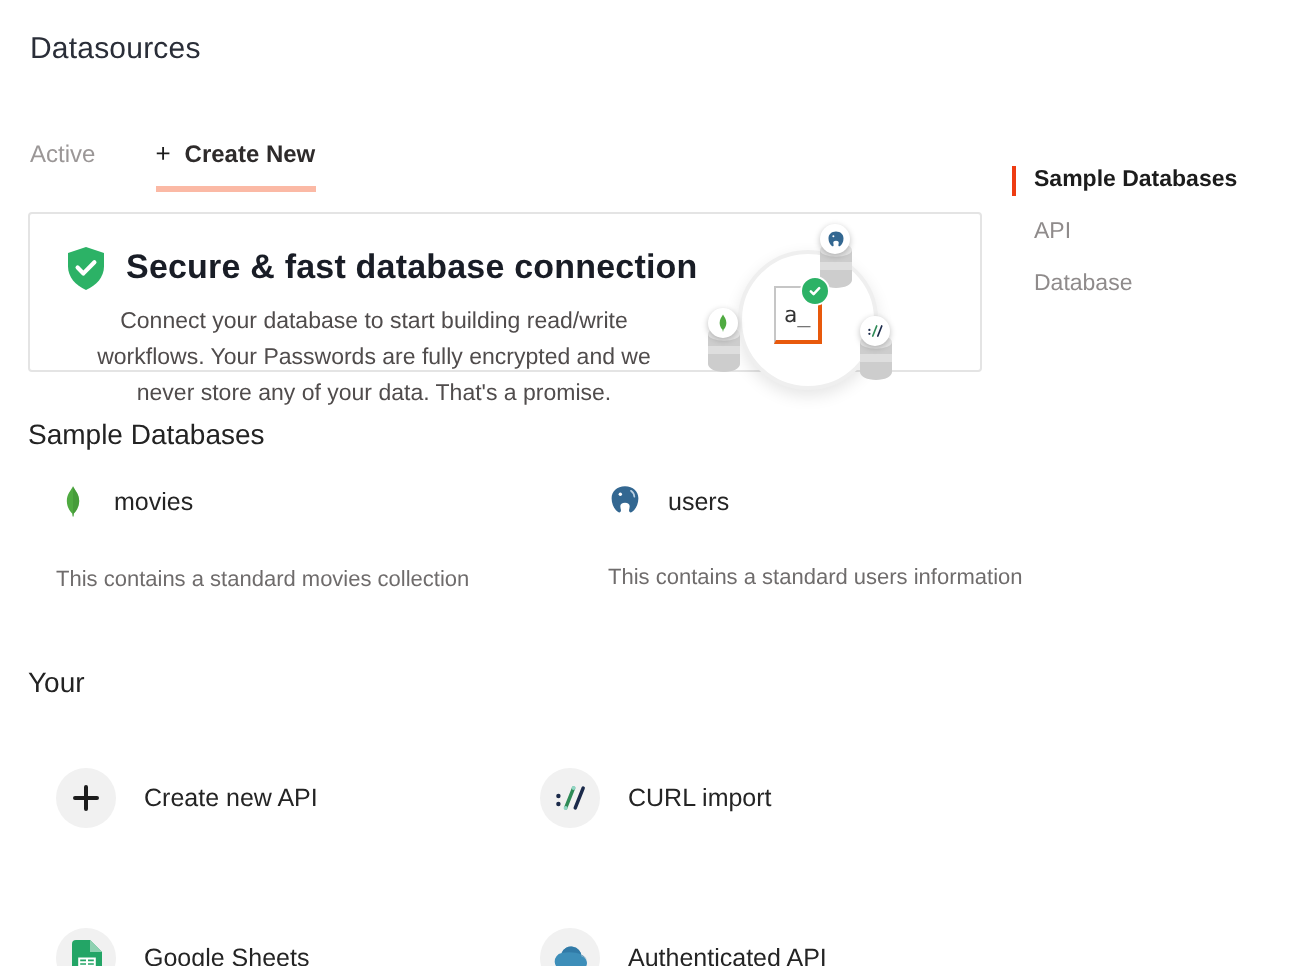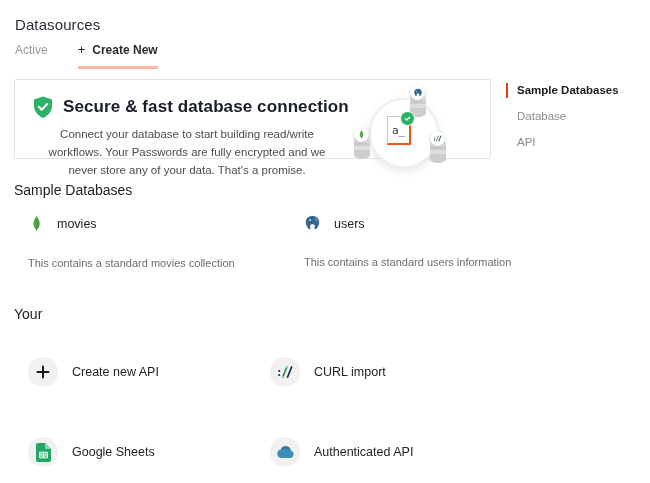--- a/index.html
+++ b/index.html
@@ -3,21 +3,21 @@
 <meta charset="utf-8">
 <style>
   html,body{margin:0;padding:0;width:650px;height:483px;overflow:hidden;background:#ffffff;
     font-family:"Liberation Sans","DejaVu Sans",sans-serif;-webkit-font-smoothing:antialiased;color:#242424;}
   .page{position:relative;width:650px;height:483px;}
 
   
   .page-title{padding:16px 0 0 15px;font-size:15px;font-weight:400;color:#2a2e38;letter-spacing:.1px;}
 
   
-  .tabs{display:flex;gap:30px;padding-left:15px;margin-top:9px;align-items:flex-end;}
+  .tabs{display:flex;gap:30px;padding-left:15px;margin-top:36px;align-items:flex-end;}
   .tab{font-size:12px;color:#9b9797;padding-bottom:9px;cursor:pointer;border-bottom:3px solid transparent;}
   .tab.active{color:#2e2b2b;font-weight:600;border-bottom-color:#fbb9a5;display:flex;gap:7px;align-items:center;}
   .tab .plus-glyph{font-size:13px;font-weight:400;color:#1c1c1c;}
 
   
   .banner{position:relative;margin:10px 0 0 14px;width:477px;height:80px;border:1px solid #e4e4e4;
     border-radius:2px;background:#fff;box-sizing:border-box;text-align:center;}
   .banner-text{padding:16px 0 0 18px;width:330px;}
   .banner-title-row{display:flex;align-items:center;gap:10px;}
   .banner-title{font-size:17px;font-weight:700;color:#191d26;letter-spacing:.1px;}
@@ -139,22 +139,22 @@
           <svg width="7" height="7" viewBox="0 0 10 10">
               <path d="M2 5.2l2 2 4-4.2" stroke="#fff" stroke-width="1.8" fill="none" stroke-linecap="round" stroke-linejoin="round"></path>
             </svg>
         </span>
       </div>
     </div>
   </div>
 
   <div class="side-nav">
     <div class="side-item active">Sample Databases</div>
+    <div class="side-item">API</div>
     <div class="side-item">Database</div>
-    <div class="side-item">API</div>
   </div>
 
   <div class="section-heading">Sample Databases</div>
 
   <div class="db-grid">
     <div>
       <div class="db-head">
         <span style="display:flex;width:16px;justify-content:center;">
           <svg width="11" height="18" viewBox="0 0 16 24">
               <path fill="#4faa41" d="M8 .5c1.4 3 4.5 5.6 4.5 10.8 0 4.4-2.4 7.7-3.9 9l-.3 2.3h-.6l-.3-2.3c-1.5-1.3-3.9-4.6-3.9-9C3.5 6.1 6.6 3.5 8 .5z"></path>

